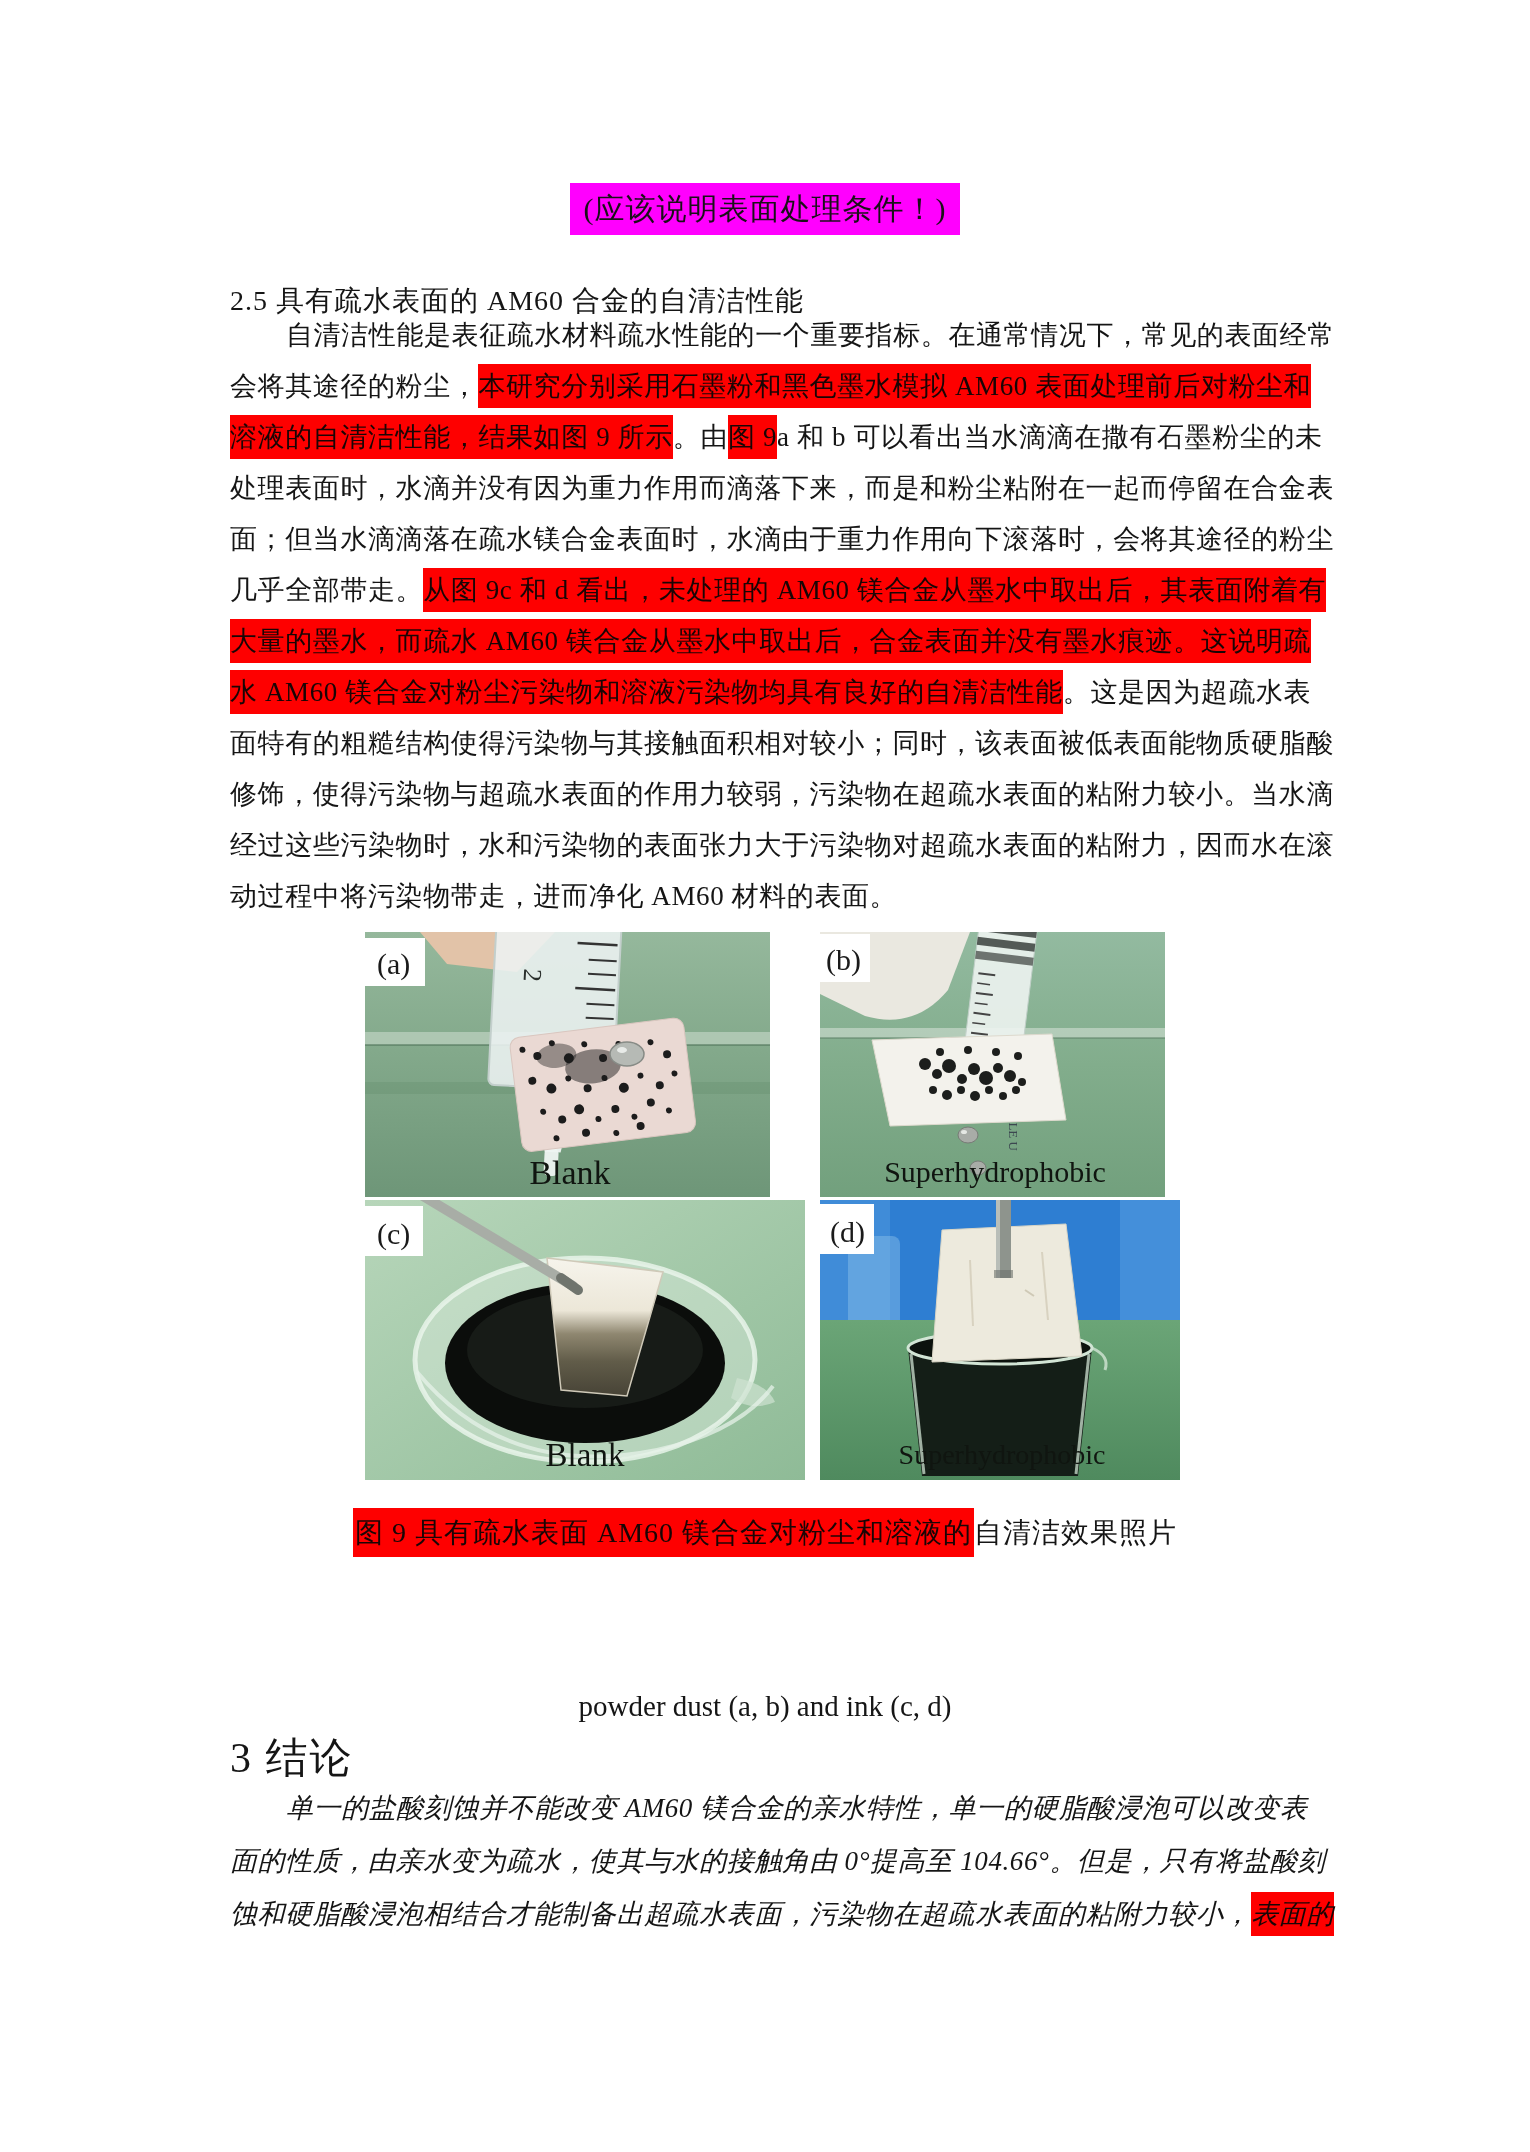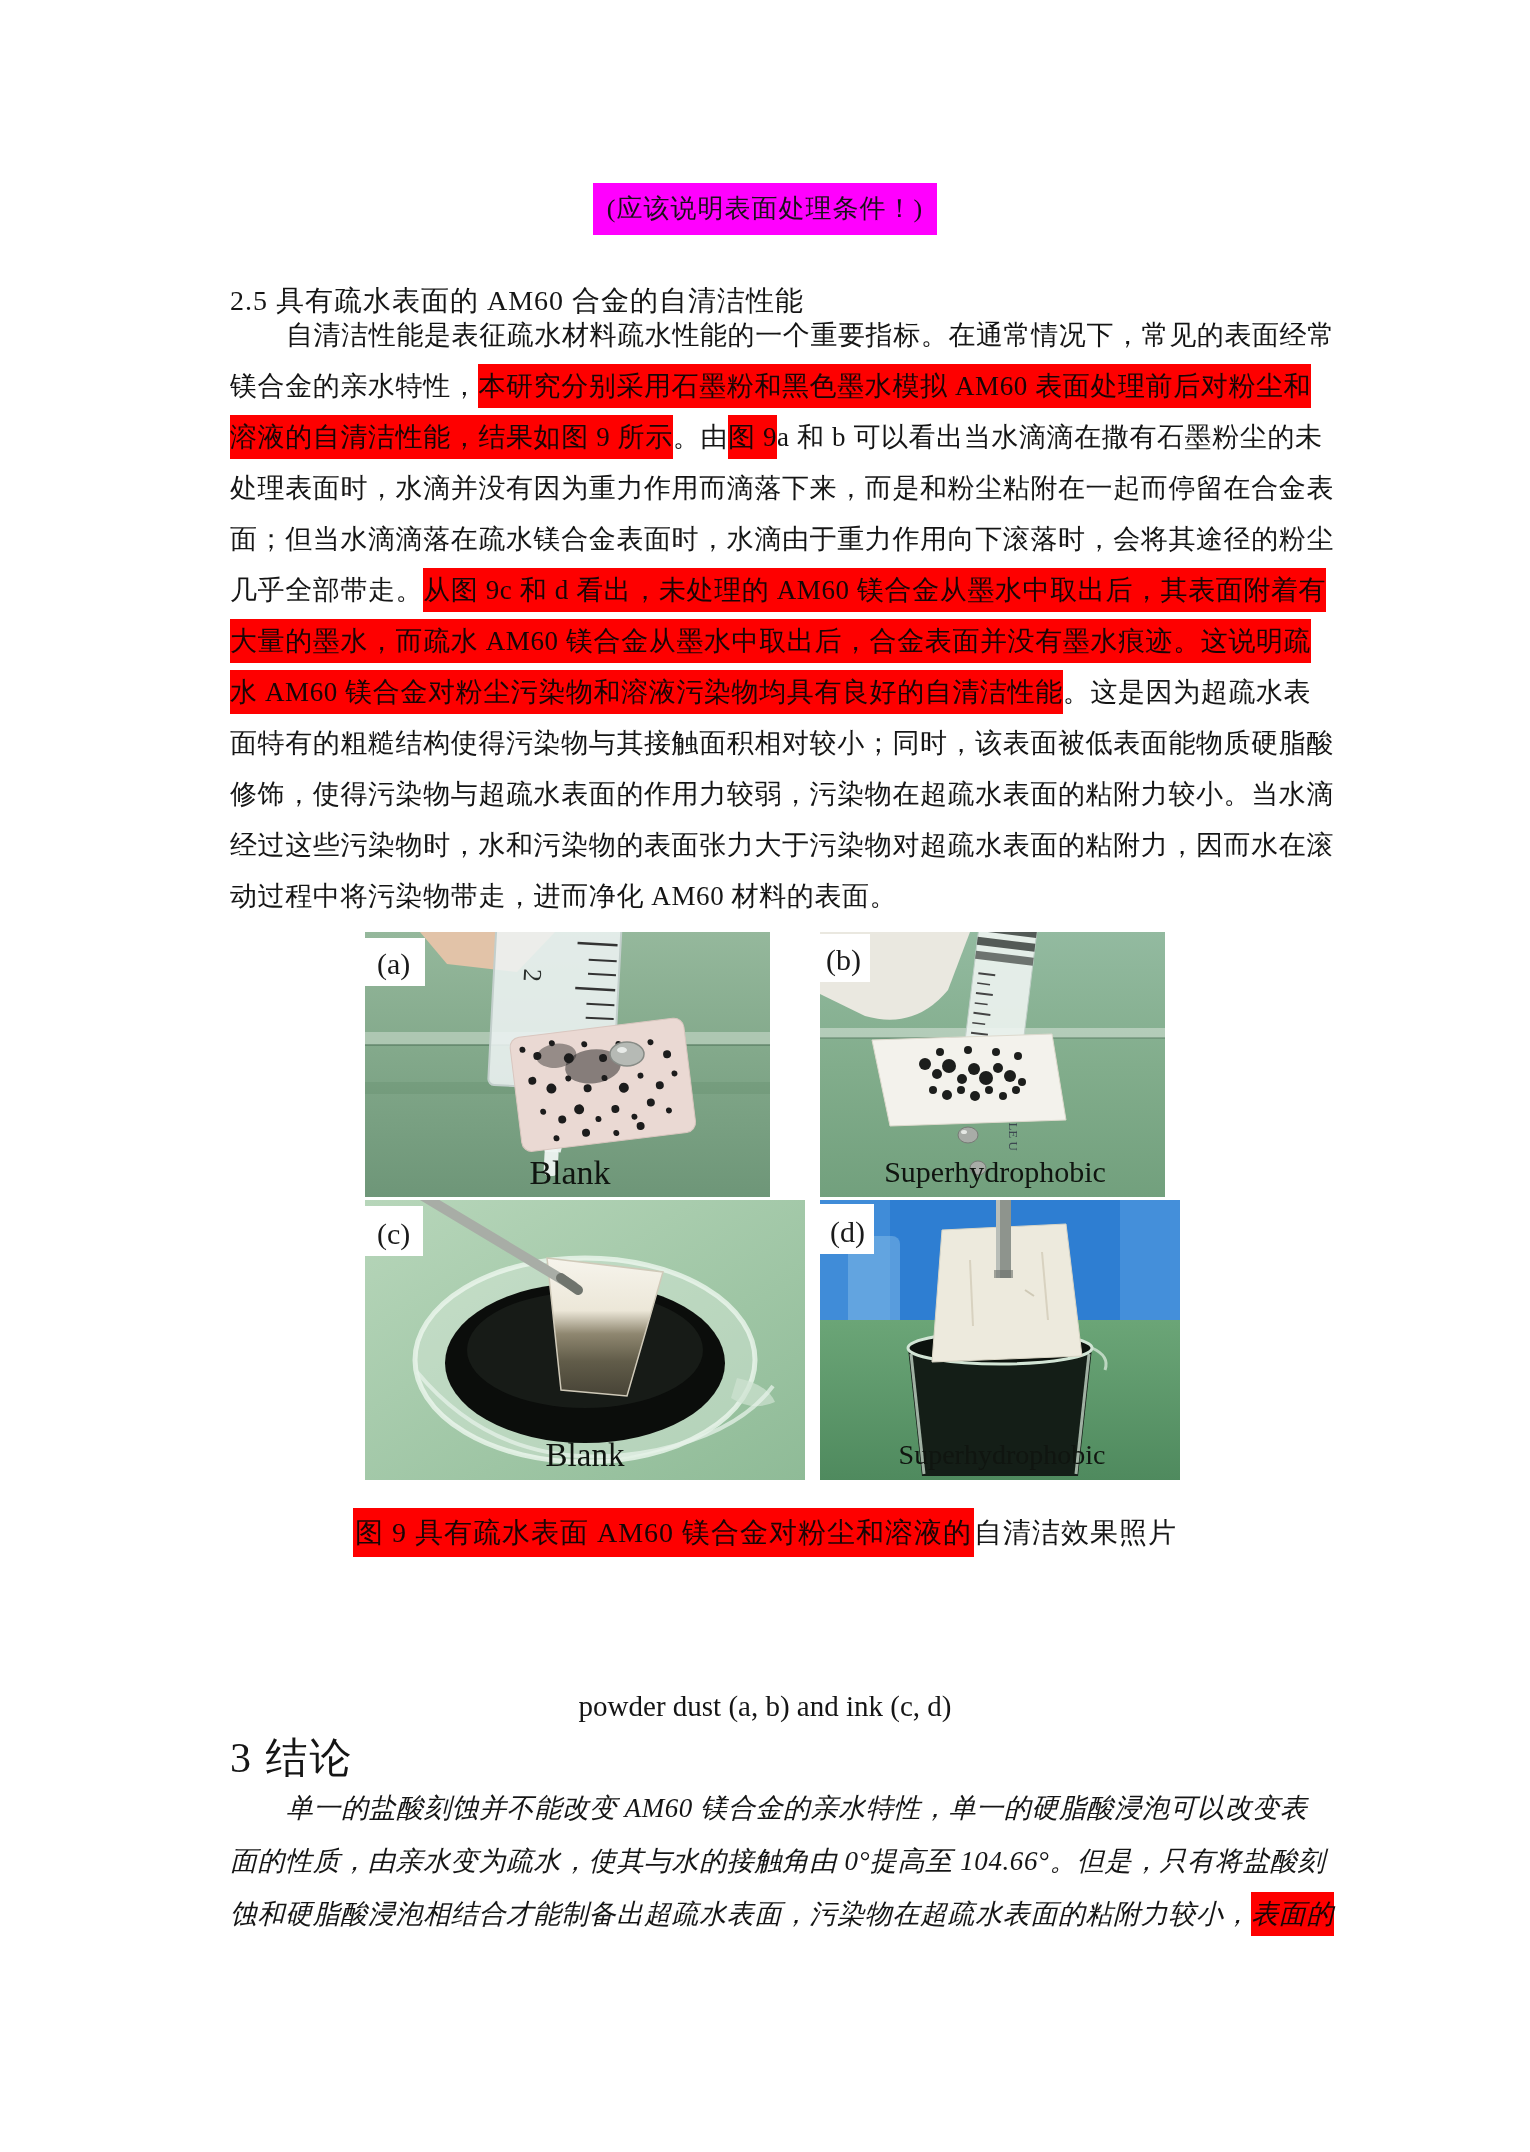--- a/index.html
+++ b/index.html
@@ -16,21 +16,21 @@
     margin:0 auto;
     overflow:hidden;
     color:var(--text-color);
   }
   
   .note-wrap{position:absolute;top:183px;left:0;width:100%;text-align:center;}
   .note-hl{
     display:inline-block;
     background:var(--highlight-magenta);
     color:#1a1018;
-    font-size:26px;line-height:30px;
+    font-size:30px;line-height:30px;
     padding:11px 14px;
     letter-spacing:1px;
   }
   .sec-heading{
     position:absolute;left:230px;
     font-weight:normal;
     color:var(--text-color);
     white-space:nowrap;
   }
   #sec25{top:282px;font-size:28px;letter-spacing:1px;}
@@ -75,21 +75,21 @@
 <div class="page">
 
   <div class="note-wrap">
     <span class="note-hl">(应该说明表面处理条件！)</span>
   </div>
 
   <h2 class="sec-heading" id="sec25">2.5 具有疏水表面的 AM60 合金的自清洁性能</h2>
 
   <div class="para" id="para1">
       <div class="t-line indent"><span>自清洁性能是表征疏水材料疏水性能的一个重要指标。在通常情况下，常见的表面经常</span></div>
-      <div class="t-line"><span>镁合金的亲水特性，</span><span class="hl">本研究分别采用石墨粉和黑色墨水模拟 AM60 表面处理前后对粉尘和</span></div>
+      <div class="t-line"><span>会将其途径的粉尘，</span><span class="hl">本研究分别采用石墨粉和黑色墨水模拟 AM60 表面处理前后对粉尘和</span></div>
       <div class="t-line"><span class="hl">溶液的自清洁性能，结果如图 9 所示</span><span>。由</span><span class="hl">图 9</span><span>a 和 b 可以看出当水滴滴在撒有石墨粉尘的未</span></div>
       <div class="t-line"><span>处理表面时，水滴并没有因为重力作用而滴落下来，而是和粉尘粘附在一起而停留在合金表</span></div>
       <div class="t-line"><span>面；但当水滴滴落在疏水镁合金表面时，水滴由于重力作用向下滚落时，会将其途径的粉尘</span></div>
       <div class="t-line"><span>几乎全部带走。</span><span class="hl">从图 9c 和 d 看出，未处理的 AM60 镁合金从墨水中取出后，其表面附着有</span></div>
       <div class="t-line"><span class="hl">大量的墨水，而疏水 AM60 镁合金从墨水中取出后，合金表面并没有墨水痕迹。这说明疏</span></div>
       <div class="t-line"><span class="hl">水 AM60 镁合金对粉尘污染物和溶液污染物均具有良好的自清洁性能</span><span>。这是因为超疏水表</span></div>
       <div class="t-line"><span>面特有的粗糙结构使得污染物与其接触面积相对较小；同时，该表面被低表面能物质硬脂酸</span></div>
       <div class="t-line"><span>修饰，使得污染物与超疏水表面的作用力较弱，污染物在超疏水表面的粘附力较小。当水滴</span></div>
       <div class="t-line"><span>经过这些污染物时，水和污染物的表面张力大于污染物对超疏水表面的粘附力，因而水在滚</span></div>
       <div class="t-line"><span>动过程中将污染物带走，进而净化 AM60 材料的表面。</span></div>

